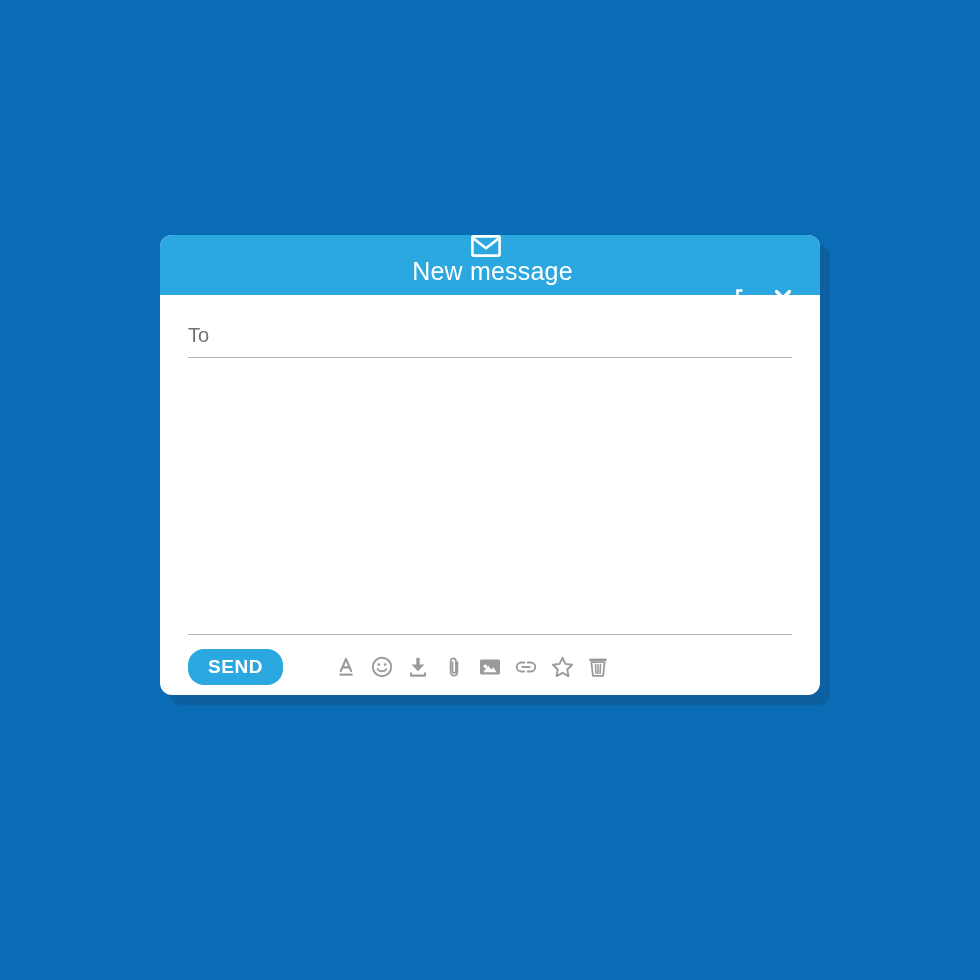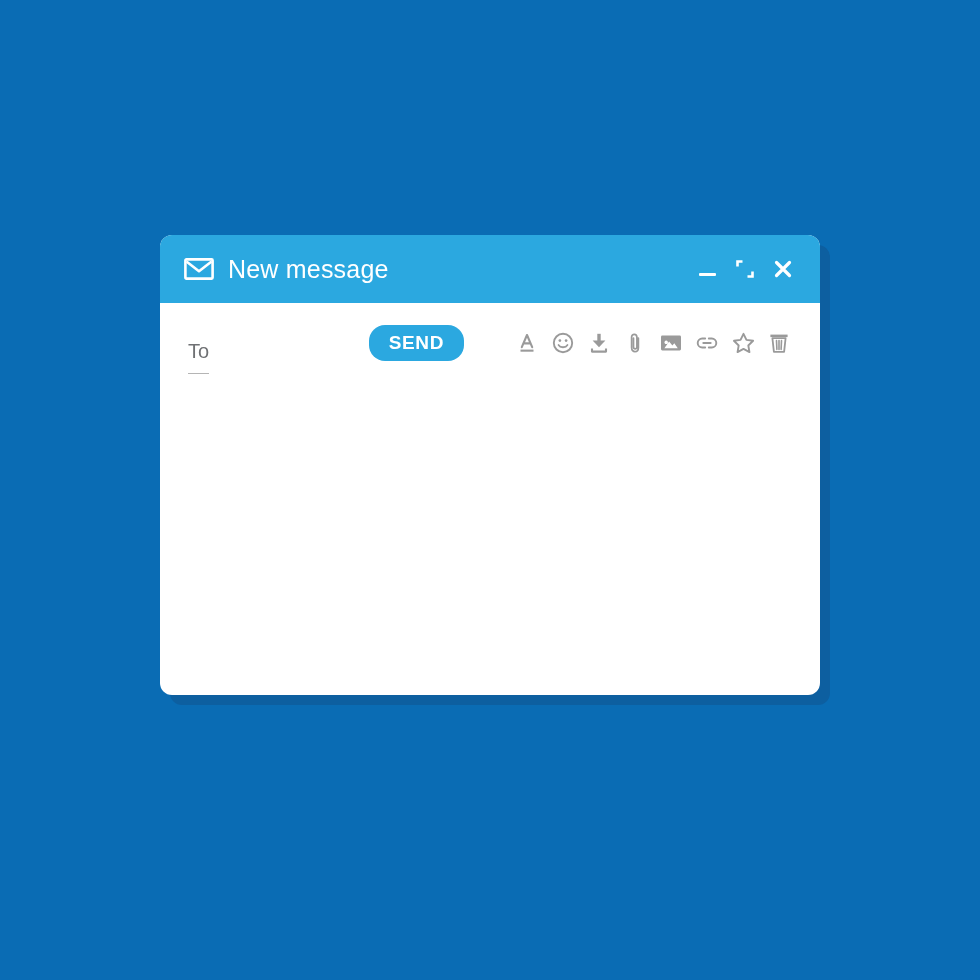--- a/index.html
+++ b/index.html
@@ -38,26 +38,27 @@
     top: 0;
     width: 660px;
     height: 460px;
     border-radius: 12px;
     background: #ffffff;
     overflow: hidden;
   }
 
   
   #title-bar {
-    height: 68px;
+    height: 60px;
     background: #2ba8e0;
     display: flex;
     align-items: center;
     padding: 0 19px 0 24px;
     box-sizing: border-box;
+    flex-direction: column;
   }
   #envelope-icon {
     width: 30px;
     height: 22px;
     flex: 0 0 auto;
     margin-right: 14px;
     display: block;
   }
   #window-title {
     color: #ffffff;
@@ -84,25 +85,25 @@
   #minimize-icon {
     width: 17px;
     height: 3px;
     background: #ffffff;
     margin-top: 10px;
     border-radius: 1px;
   }
 
   
   #compose-body {
-    padding: 8px 28px;
+    padding: 0 28px;
     box-sizing: border-box;
     height: calc(460px - 56px);
     display: flex;
-    flex-direction: row;
+    flex-direction: column;
   }
   .field-row {
     height: 44px;
     display: flex;
     align-items: center;
     border-bottom: 1px solid #b5b5b5;
     margin-top: 13px;
   }
   #to-row { margin-top: 18px; }
   .field-placeholder {

